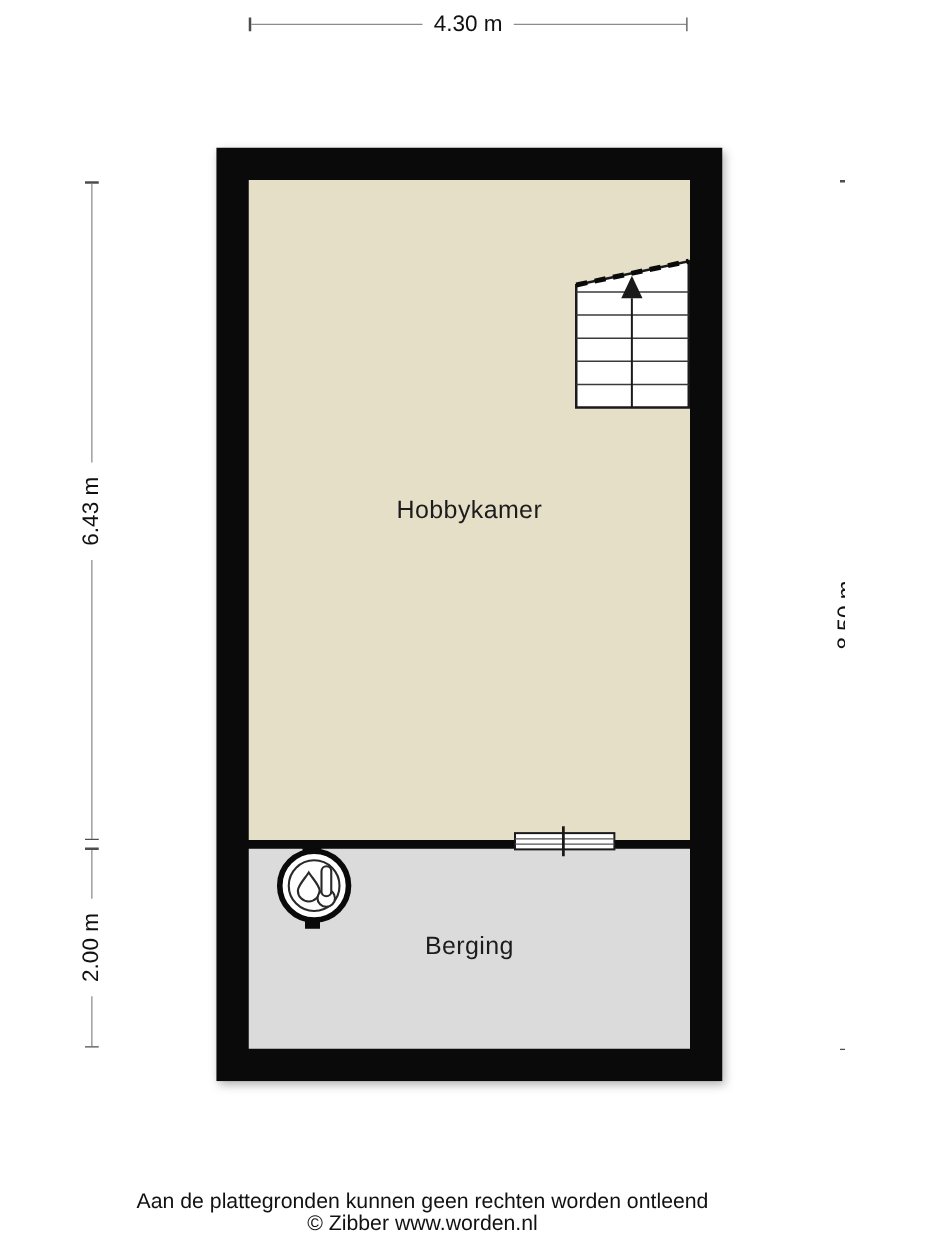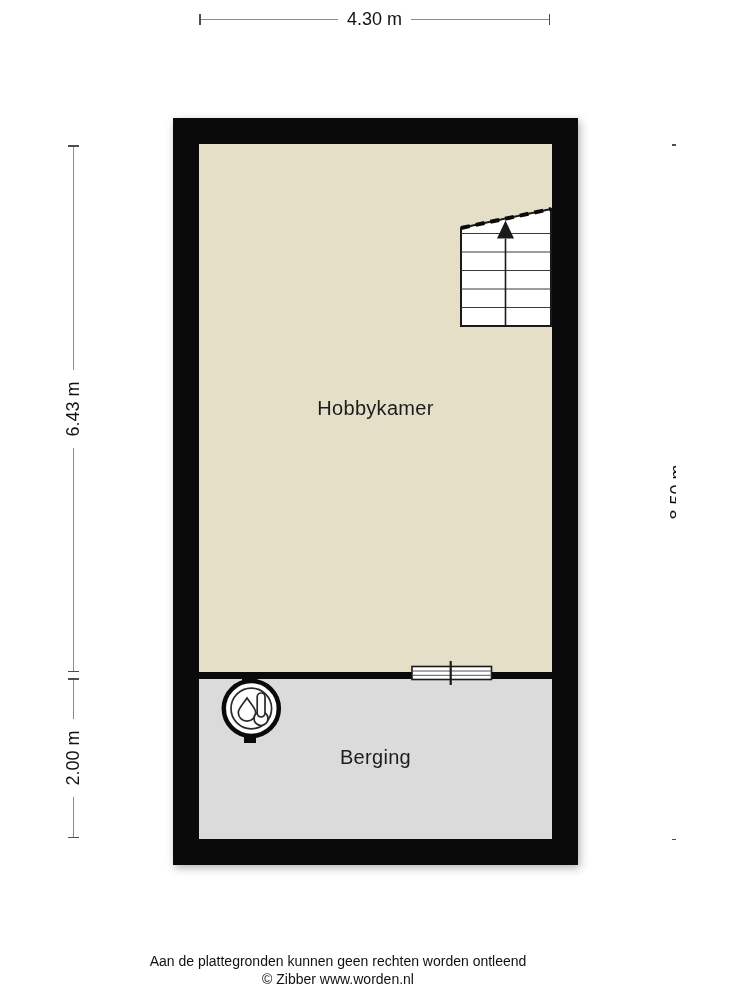--- a/index.html
+++ b/index.html
@@ -30,21 +30,21 @@
     filter:drop-shadow(2px 3px 4px rgba(0,0,0,0.30));}
   .room-label{
     position:absolute;left:199px;width:353px;text-align:center;
     font-size:20px;letter-spacing:0.3px;line-height:24px;color:#1c1c1c;
   }
   .room-label.hobby{top:396px;}
   .room-label.berging{top:745px;}
   
   .footer{
     position:absolute;left:0;right:0;top:952px;text-align:center;
-    font-size:14px;line-height:18px;color:#111;
+    font-size:17px;line-height:18px;color:#111;
   }
 </style>
 </head>
 <body>
 
 <div class="canvas">
 
   <div class="dim h" style="left:199px;top:9px;width:351px;height:20px;">
     <span class="tick"></span>
     <span class="line"></span>

